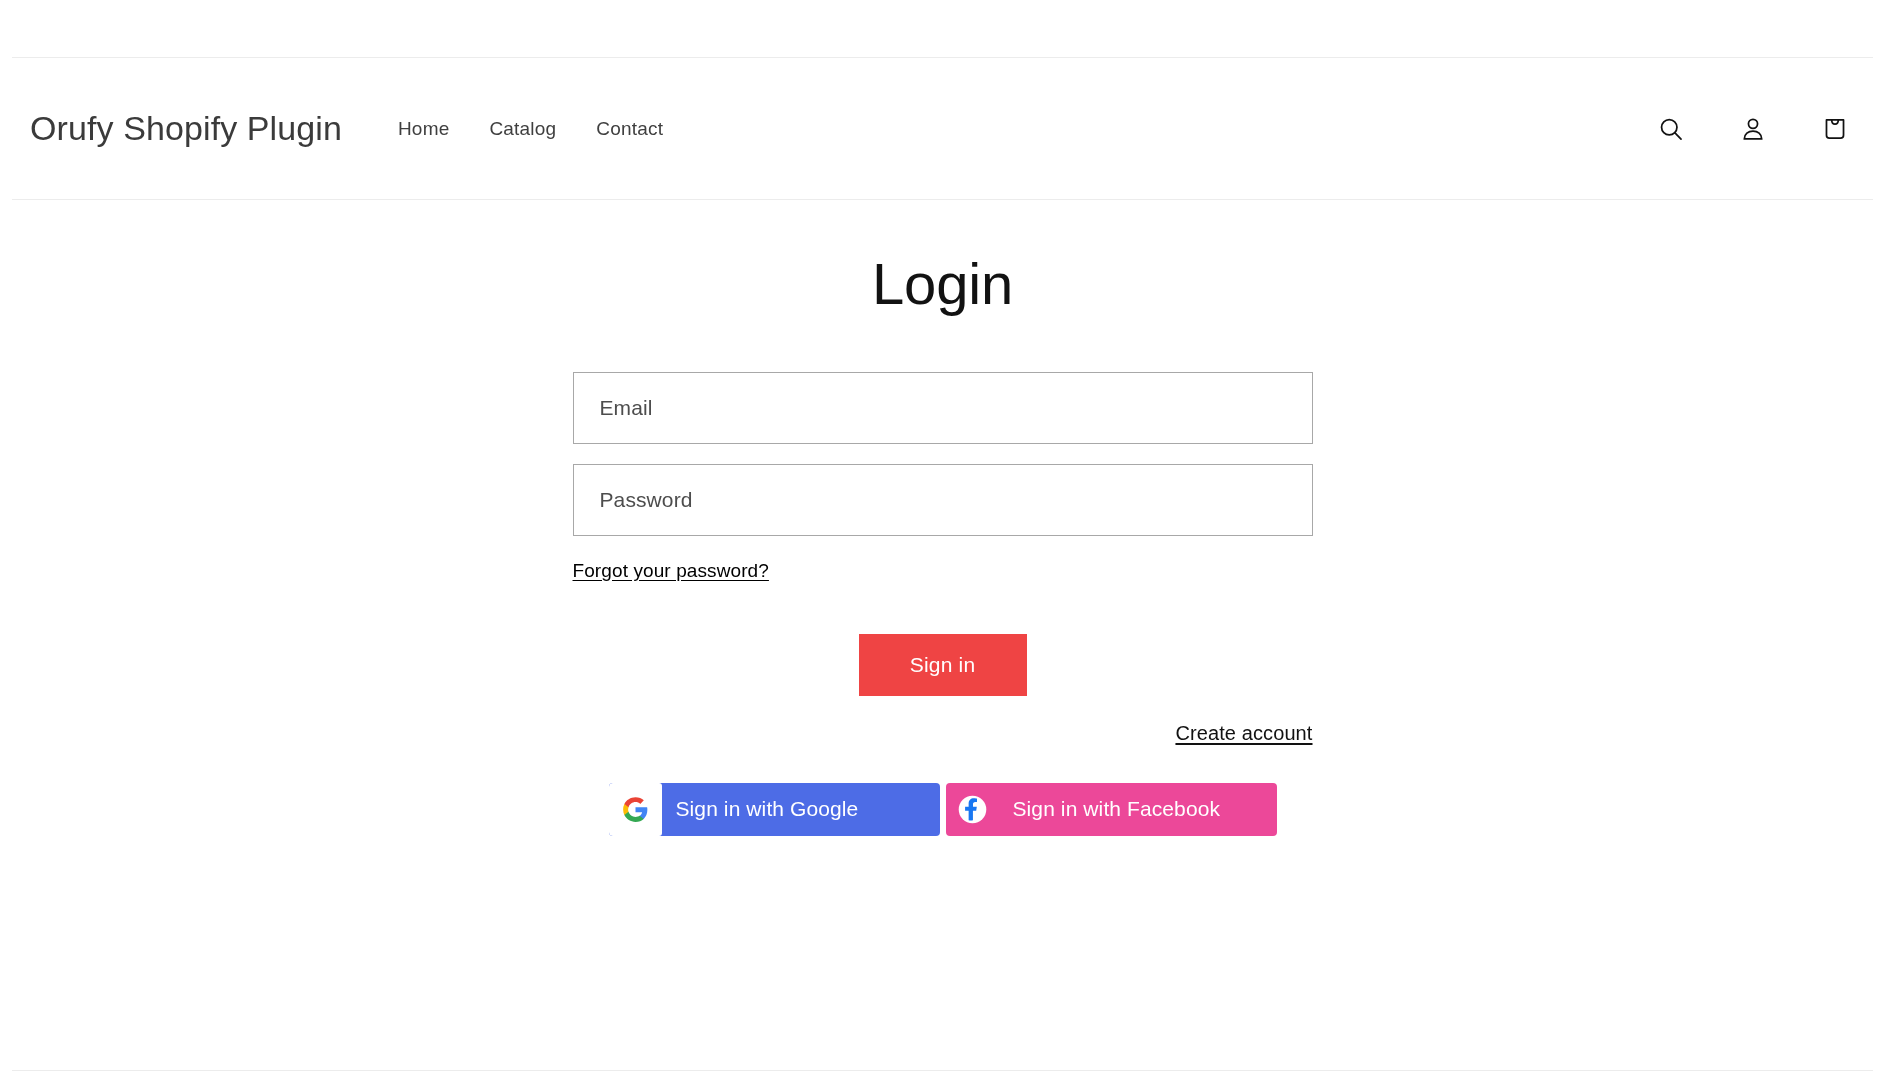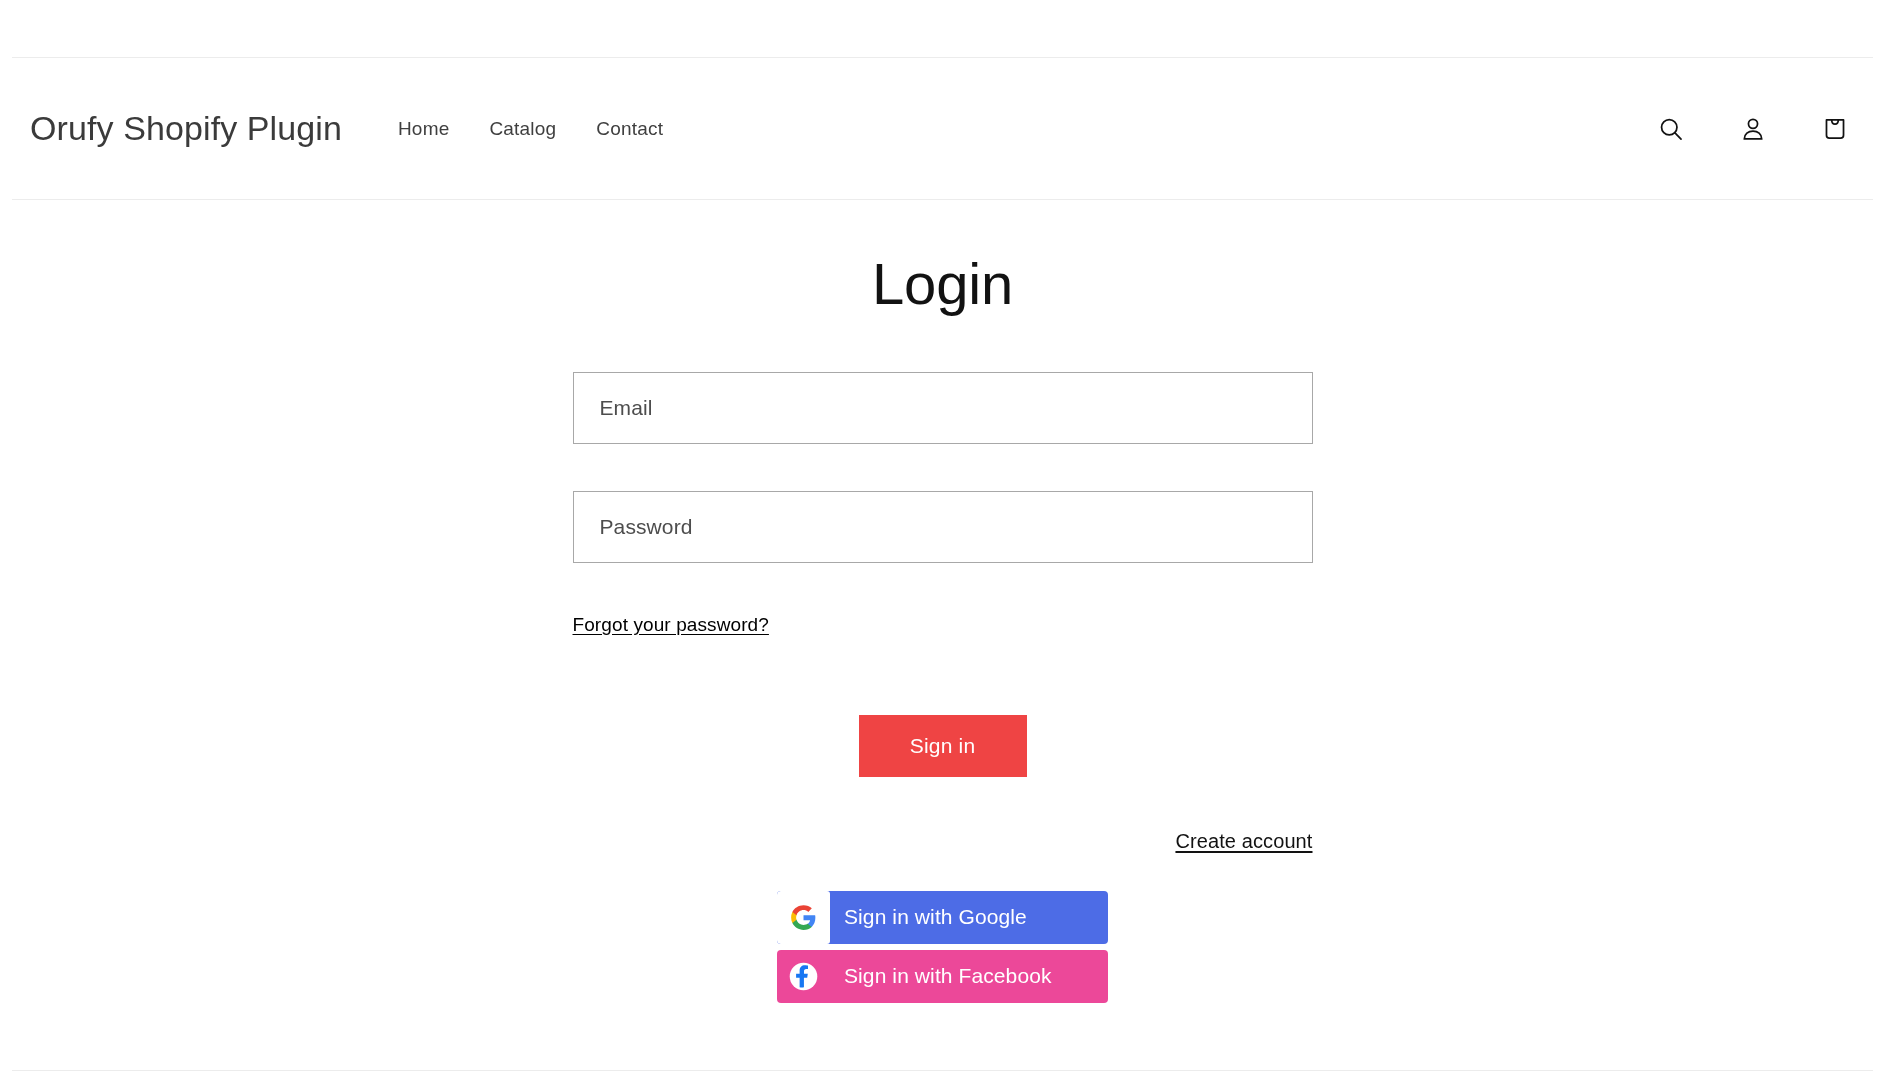--- a/index.html
+++ b/index.html
@@ -112,21 +112,20 @@
     margin: 0;
     color: #121212;
   }
 
   .login-form {
     width: 740px;
     margin-top: 56px;
     display: flex;
     flex-direction: column;
     align-items: stretch;
-    gap: 27px;
   }
   .field {
     position: relative;
     width: 740px;
     height: 72px;
     border: 1px solid #a8a8a8;
     background: #ffffff;
     margin-bottom: 20px;
     display: flex;
     align-items: center;
@@ -184,21 +183,21 @@
     color: #121212;
     text-decoration: underline;
     text-underline-offset: 3px;
     letter-spacing: 0.1px;
   }
 
   
   .social-buttons {
     margin-top: 38px;
     display: flex;
-    flex-direction: column;
+    flex-direction: row;
     align-items: center;
     gap: 6px;
   }
   .social-btn {
     width: 331px;
     height: 53px;
     display: flex;
     align-items: center;
     border: none;
     padding: 0;

